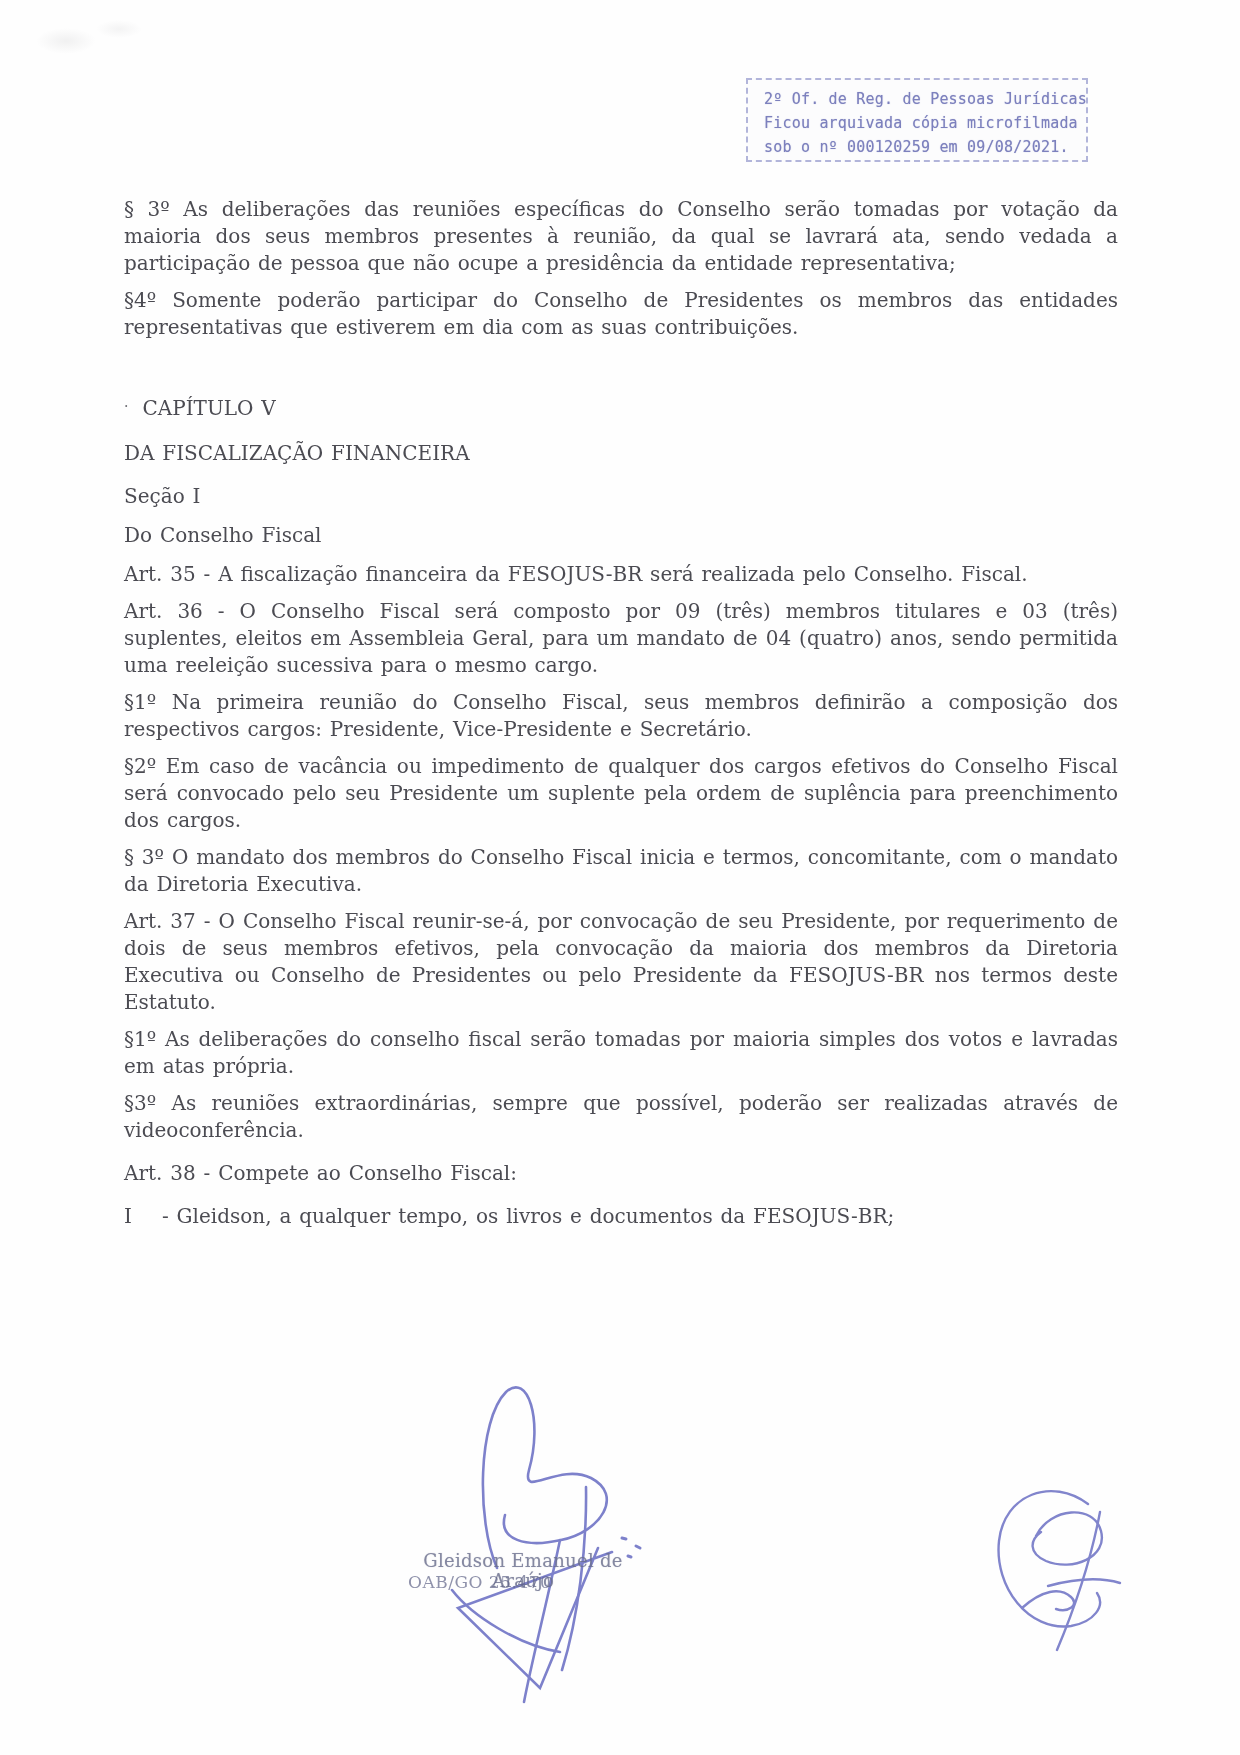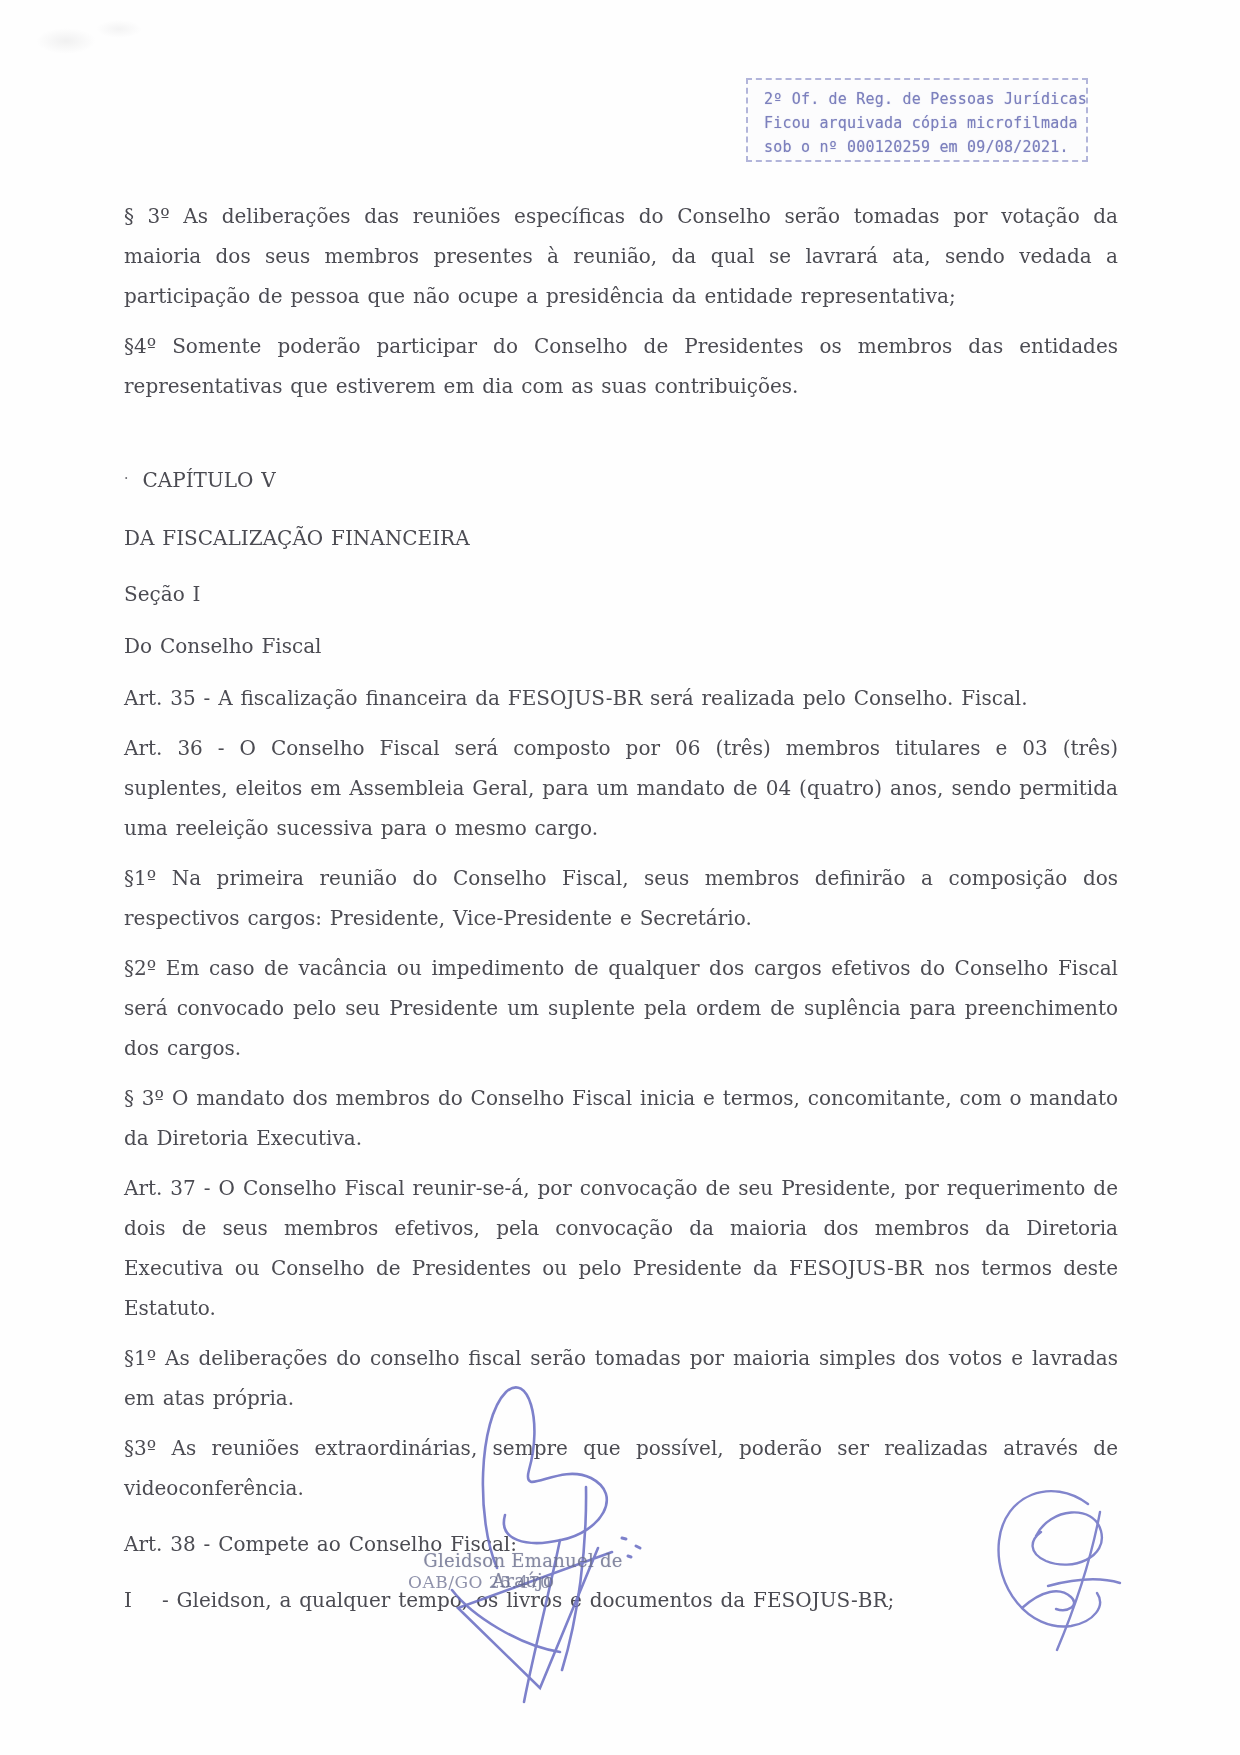--- a/index.html
+++ b/index.html
@@ -34,21 +34,21 @@
 
   
   .content{
     position:absolute;
     left:124px;top:196px;
     width:994px;
   }
   .content p{
     margin:0;
     font-size:20px;
-    line-height:40px;
+    line-height:27px;
     text-align:justify;
     word-spacing:1.5px;
   }
   .mt10{margin-top:10px !important;}
   .mt12{margin-top:12px !important;}
   .mt16{margin-top:16px !important;}
   .mt54{margin-top:54px !important;}
   .heading{
     margin:0;
     width:870px;
@@ -105,21 +105,21 @@
   <div class="content">
     <p>§ 3º As deliberações das reuniões específicas do Conselho serão tomadas por votação da maioria dos seus membros presentes à reunião, da qual se lavrará ata, sendo vedada a participação de pessoa que não ocupe a presidência da entidade representativa;</p>
     <p class="mt10">§4º Somente poderão participar do Conselho de Presidentes os membros das entidades representativas que estiverem em dia com as suas contribuições.</p>
 
     <p class="heading mt54"><span class="stray-dot">·</span><span>CAPÍTULO V</span></p>
     <p class="heading mt16">DA FISCALIZAÇÃO FINANCEIRA</p>
     <p class="heading mt16">Seção I</p>
     <p class="heading mt12">Do Conselho Fiscal</p>
 
     <p class="mt12">Art. 35 - A fiscalização financeira da FESOJUS-BR será realizada pelo Conselho. Fiscal.</p>
-    <p class="mt10">Art. 36 - O Conselho Fiscal será composto por 06 (três) membros titulares e 03 (três) suplentes, eleitos em Assembleia Geral, para um mandato de 04 (quatro) anos, sendo permitida uma reeleição sucessiva para o mesmo cargo.</p>
+    <p class="mt10">Art. 36 - O Conselho Fiscal será composto por 09 (três) membros titulares e 03 (três) suplentes, eleitos em Assembleia Geral, para um mandato de 04 (quatro) anos, sendo permitida uma reeleição sucessiva para o mesmo cargo.</p>
     <p class="mt10">§1º Na primeira reunião do Conselho Fiscal, seus membros definirão a composição dos respectivos cargos: Presidente, Vice-Presidente e Secretário.</p>
     <p class="mt10">§2º Em caso de vacância ou impedimento de qualquer dos cargos efetivos do Conselho Fiscal será convocado pelo seu Presidente um suplente pela ordem de suplência para preenchimento dos cargos.</p>
     <p class="mt10">§ 3º O mandato dos membros do Conselho Fiscal inicia e termos, concomitante, com o mandato da Diretoria Executiva.</p>
     <p class="mt10">Art. 37 - O Conselho Fiscal reunir-se-á, por convocação de seu Presidente, por requerimento de dois de seus membros efetivos, pela convocação da maioria dos membros da Diretoria Executiva ou Conselho de Presidentes ou pelo Presidente da FESOJUS-BR nos termos deste Estatuto.</p>
     <p class="mt10">§1º As deliberações do conselho fiscal serão tomadas por maioria simples dos votos e lavradas em atas própria.</p>
     <p class="mt10">§3º As reuniões extraordinárias, sempre que possível, poderão ser realizadas através de videoconferência.</p>
     <p class="mt16">Art. 38 - Compete ao Conselho Fiscal:</p>
     <p class="mt16"><span class="roman">I</span><span>- Gleidson, a qualquer tempo, os livros e documentos da FESOJUS-BR;</span></p>
   </div>
 

